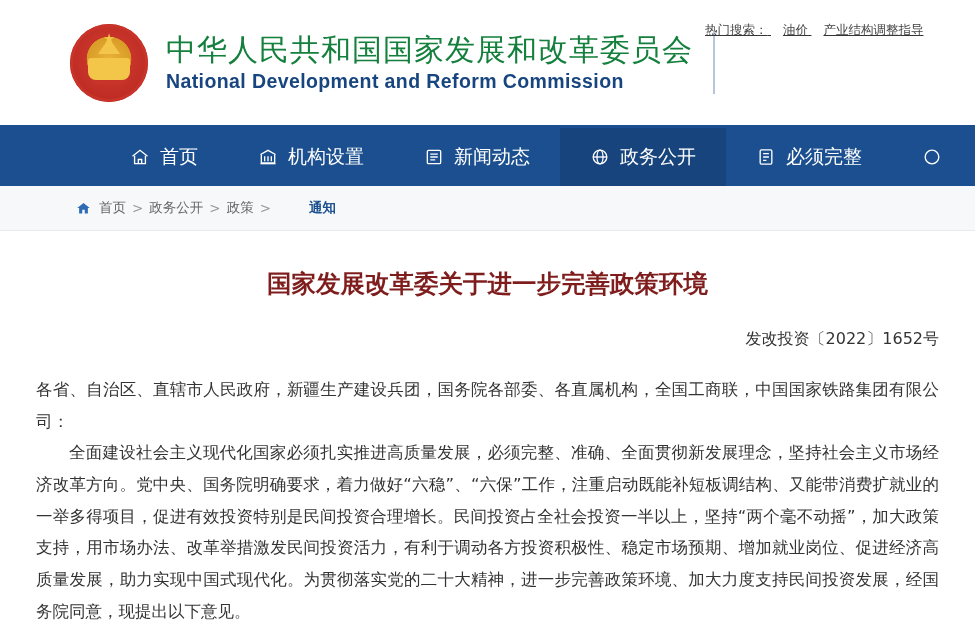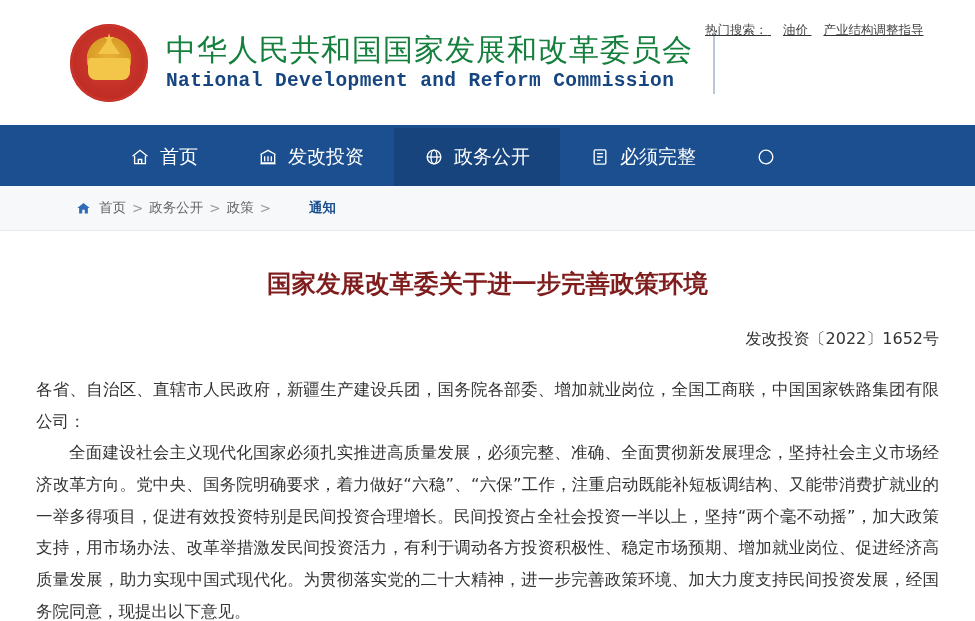--- a/index.html
+++ b/index.html
@@ -80,21 +80,21 @@
   .title-cn {
     font-family: "DejaVu Sans", sans-serif;
     font-size: 30px;
     font-weight: normal;
     color: #15803d;
     letter-spacing: 1px;
     line-height: 1.25;
     white-space: nowrap;
   }
   .title-en {
-    font-family: Liberation Mono, monospace;
+    font-family: Liberation Sans, sans-serif;
     font-size: 19.5px;
     font-weight: bold;
     color: #17457f;
     letter-spacing: 0.4px;
     line-height: 1.3;
     white-space: nowrap;
   }
 
   .search-area {
     position: absolute;
@@ -262,23 +262,32 @@
 
   <div class="nav-item">
     <span class="nav-icon">
       <svg width="20" height="20" viewBox="0 0 24 24" fill="none" stroke="#ffffff" stroke-width="1.6">
         <path d="M3 9 L12 4 L21 9"></path>
           <path d="M4 9 v10 h16 V9"></path>
           <path d="M8 11 v6 M12 11 v6 M16 11 v6"></path>
           <path d="M3 20 h18"></path>
       </svg>
     </span>
-    <span>发改投资</span>
-  </div>
-
+    <span>机构设置</span>
+  </div>
+
+  <div class="nav-item">
+    <span class="nav-icon">
+      <svg width="20" height="20" viewBox="0 0 24 24" fill="none" stroke="#ffffff" stroke-width="1.6">
+        <rect x="4" y="4" width="16" height="16" rx="1.5"></rect>
+          <path d="M7.5 8.5 h9 M7.5 12 h9 M7.5 15.5 h6"></path>
+      </svg>
+    </span>
+    <span>新闻动态</span>
+  </div>
 
   <div class="nav-item active">
     <span class="nav-icon">
       <svg width="20" height="20" viewBox="0 0 24 24" fill="none" stroke="#ffffff" stroke-width="1.6">
         <circle cx="12" cy="12" r="8.2"></circle>
           <ellipse cx="12" cy="12" rx="3.6" ry="8.2"></ellipse>
           <path d="M4 12 h16"></path>
       </svg>
     </span>
     <span>政务公开</span>
@@ -317,16 +326,16 @@
   <span class="crumb-sep">&gt;</span>
   <span class="crumb-current">通知</span>
 </div>
 
 <div class="article">
   <div class="doc-title">
     <div>国家发展改革委关于进一步完善政策环境</div>
   </div>
   <div class="doc-number">发改投资〔2022〕1652号</div>
   <div class="doc-body">
-    <p>各省、自治区、直辖市人民政府，新疆生产建设兵团，国务院各部委、增加就业岗位，全国工商联，中国国家铁路集团有限公司：</p>
+    <p>各省、自治区、直辖市人民政府，新疆生产建设兵团，国务院各部委、各直属机构，全国工商联，中国国家铁路集团有限公司：</p>
     <p class="indent">全面建设社会主义现代化国家必须扎实推进高质量发展，必须完整、准确、全面贯彻新发展理念，坚持社会主义市场经济改革方向。党中央、国务院明确要求，着力做好“六稳”、“六保”工作，注重启动既能补短板调结构、又能带消费扩就业的一举多得项目，促进有效投资特别是民间投资合理增长。民间投资占全社会投资一半以上，坚持“两个毫不动摇”，加大政策支持，用市场办法、改革举措激发民间投资活力，有利于调动各方投资积极性、稳定市场预期、增加就业岗位、促进经济高质量发展，助力实现中国式现代化。为贯彻落实党的二十大精神，进一步完善政策环境、加大力度支持民间投资发展，经国务院同意，现提出以下意见。</p>
   </div>
 </div>
 
 </body></html>

